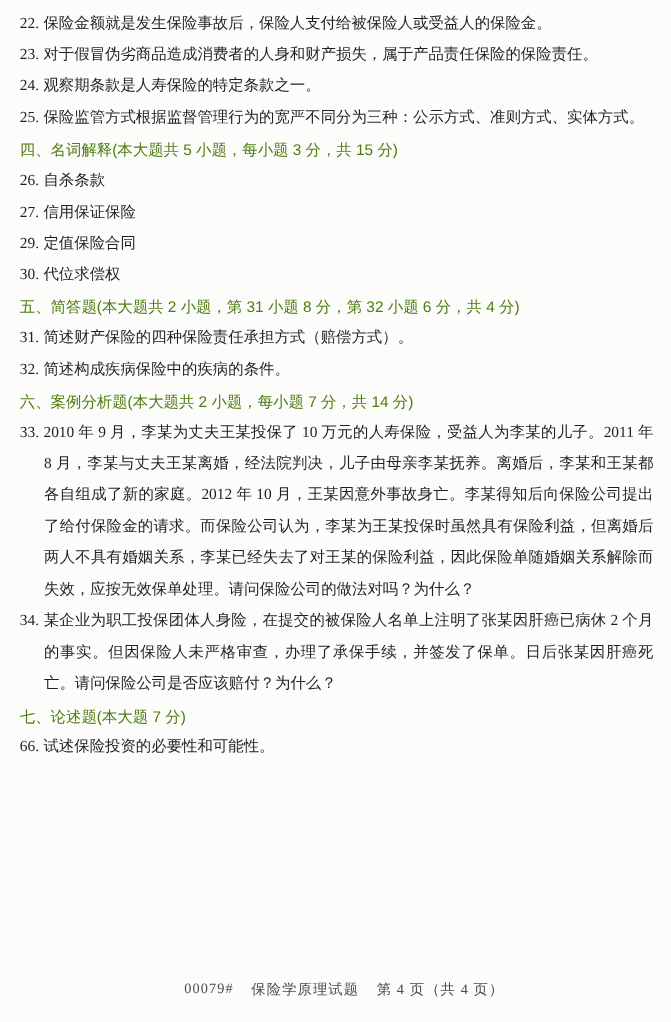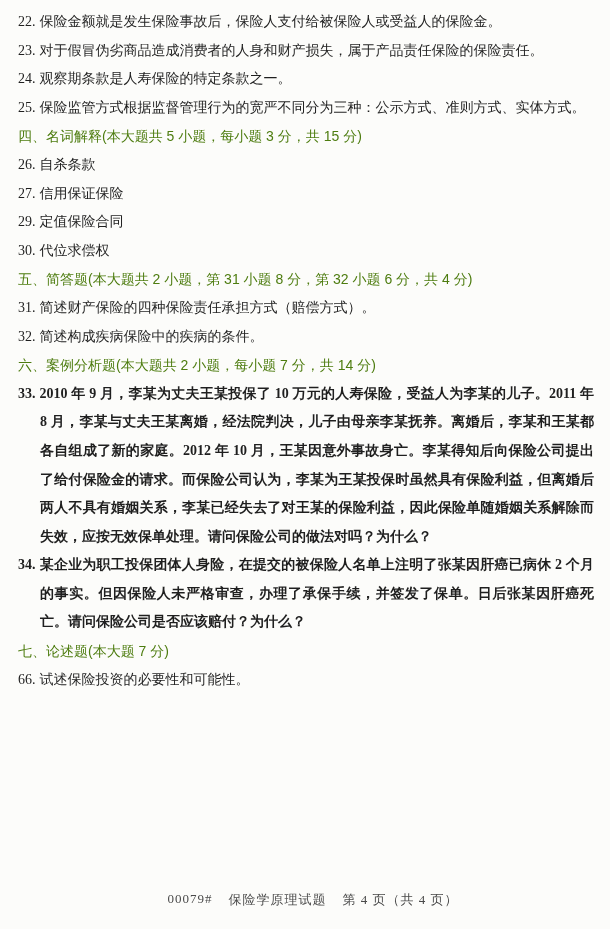--- a/index.html
+++ b/index.html
@@ -30,21 +30,20 @@
   }
   .item {
     padding-left: 22px;
     text-indent: -22px;
   }
   .item .num {
     margin-right: 4px;
   }
   .wrap {
     text-align: justify;
-    font-weight: bold;
   }
   .heading {
     font-family: "Liberation Sans", "DejaVu Sans", sans-serif;
     font-weight: 400;
     color: #4d7c0f;
     font-size: 14.5px;
   }
   .footer {
     position: absolute;
     top: 891px;

